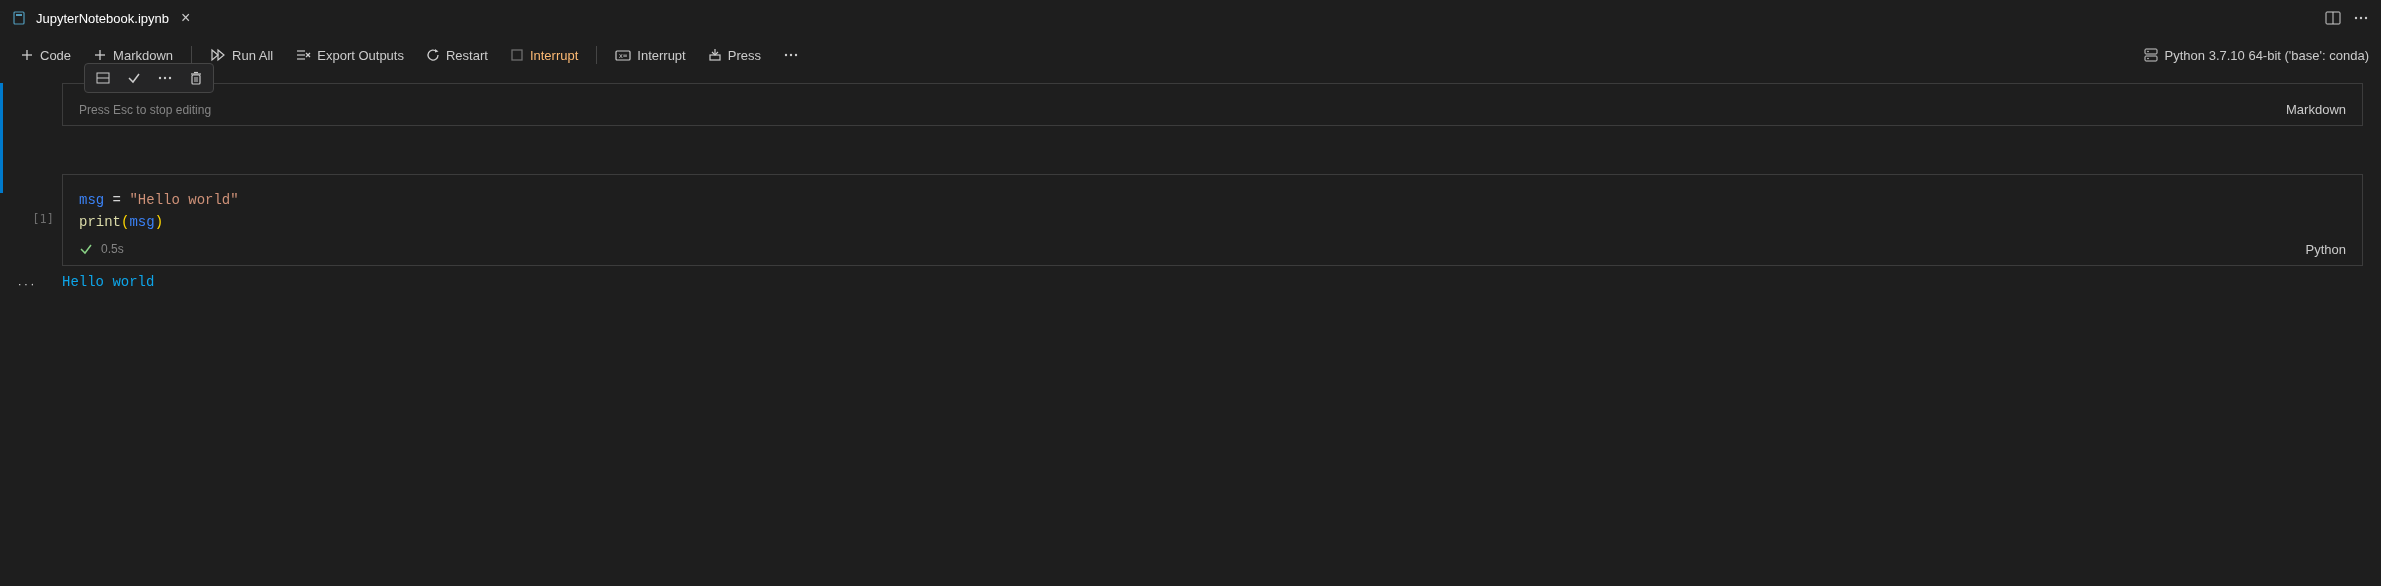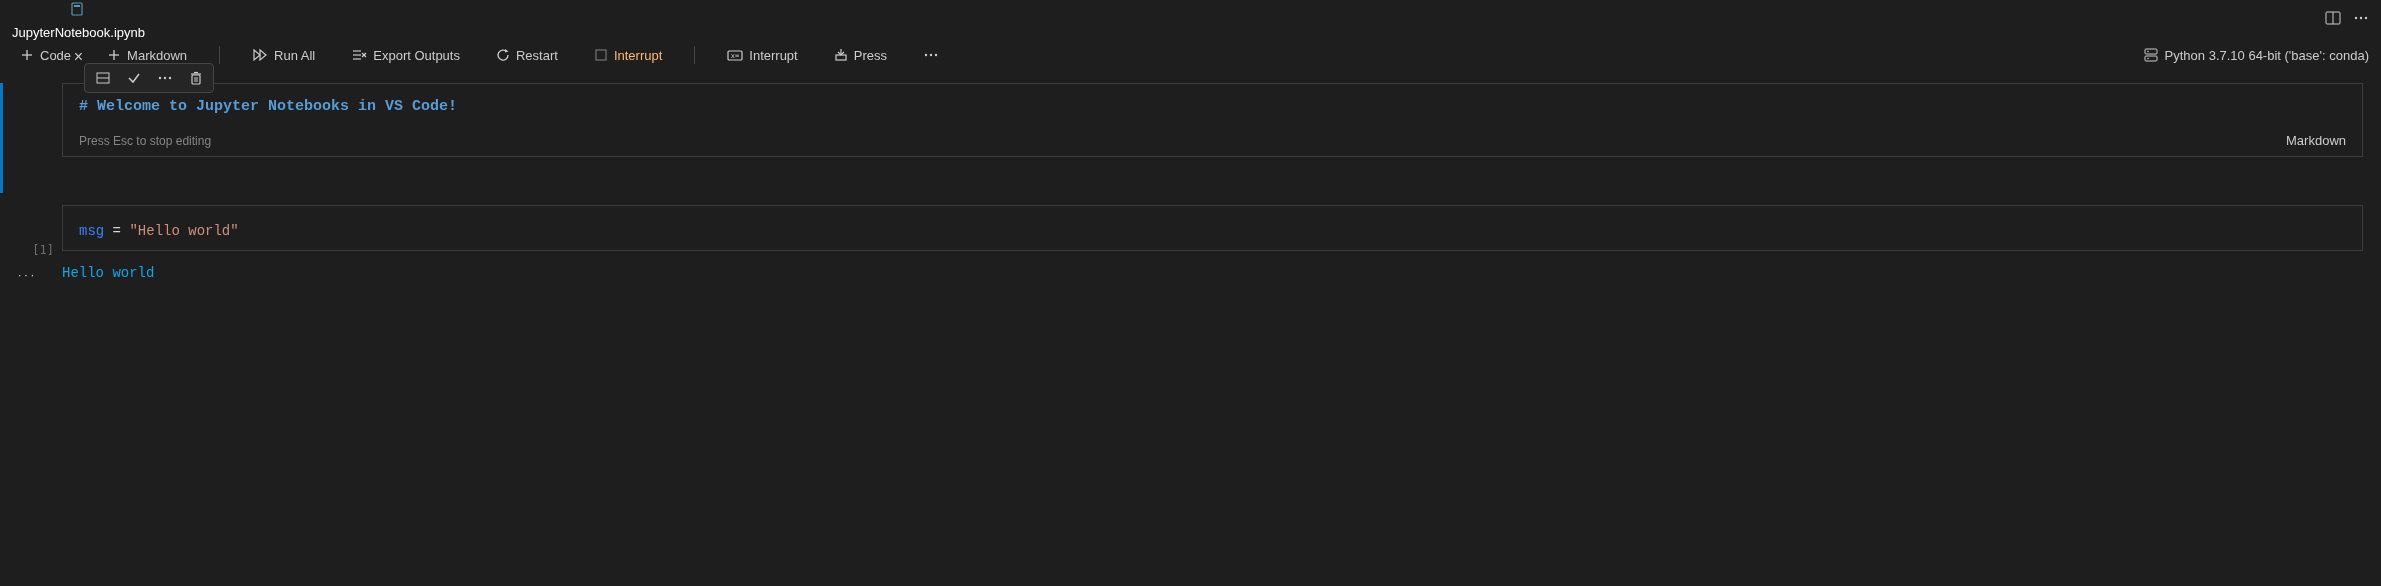--- a/index.html
+++ b/index.html
@@ -24,21 +24,20 @@
       padding: 0;
     }
     .tab {
       display: flex;
       align-items: center;
       background: #1e1e1e;
       padding: 0 12px;
       height: 35px;
       border-top: 1px solid transparent;
       gap: 8px;
-      flex-direction: column;
     }
     .tab-icon {
       width: 16px;
       height: 16px;
       display: flex;
       align-items: center;
       justify-content: center;
     }
     .tab-title {
       color: #ffffff;
@@ -61,21 +60,21 @@
       color: #cccccc;
       cursor: pointer;
       display: flex;
       align-items: center;
     }
     .toolbar {
       display: flex;
       align-items: center;
       height: 40px;
       padding: 0 12px;
-      gap: 20px;
+      gap: 6px;
       background: #1e1e1e;
     }
     .toolbar-btn {
       display: flex;
       align-items: center;
       gap: 6px;
       padding: 4px 8px;
       color: #cccccc;
       cursor: pointer;
       font-size: 13px;
@@ -409,37 +408,48 @@
           <svg width="14" height="14" viewBox="0 0 14 14">
               <rect x="3" y="4" width="8" height="9" rx="1" fill="none" stroke="#cccccc" stroke-width="1.2"></rect>
               <line x1="2" y1="3" x2="12" y2="3" stroke="#cccccc" stroke-width="1.2"></line>
               <line x1="5" y1="1.5" x2="9" y2="1.5" stroke="#cccccc" stroke-width="1.2"></line>
               <line x1="6" y1="6" x2="6" y2="11" stroke="#cccccc" stroke-width="1"></line>
               <line x1="8" y1="6" x2="8" y2="11" stroke="#cccccc" stroke-width="1"></line>
             </svg>
         </div>
       </div>
       <div class="markdown-cell">
-        <div class="markdown-content"># Welcome to Jupyter Notebooks in VS Code!</div>
         <div class="markdown-footer">
           <span>Press Esc to stop editing</span>
           <span class="lang-label">Markdown</span>
         </div>
       </div>
     </div>
   </div>
 
   <div class="cell-wrapper">
     <div class="cell-gutter">
       <span class="exec-count">[1]</span>
     </div>
     <div class="cell-main">
       <div class="code-cell">
         <div class="code-content">
           <div class="code-line"><span class="tok-var">msg</span><span class="tok-op"> = </span><span class="tok-str">"Hello world"</span></div>
+          <div class="code-line"><span class="tok-fn">print</span><span class="tok-paren">(</span><span class="tok-var">msg</span><span class="tok-paren">)</span></div>
+        </div>
+        <div class="code-footer">
+          <div class="exec-status">
+            <span class="check-icon">
+              <svg width="14" height="14" viewBox="0 0 14 14">
+                  <polyline points="2,7 6,11 12,3" fill="none" stroke="#89d185" stroke-width="1.5"></polyline>
+                </svg>
+            </span>
+            <span>0.5s</span>
+          </div>
+          <span class="lang-label">Python</span>
         </div>
       </div>
     </div>
   </div>
 
   <div class="output-row">
     <div class="output-gutter">
       <span class="output-ellipsis">···</span>
     </div>
     <div class="output-content">Hello world</div>

